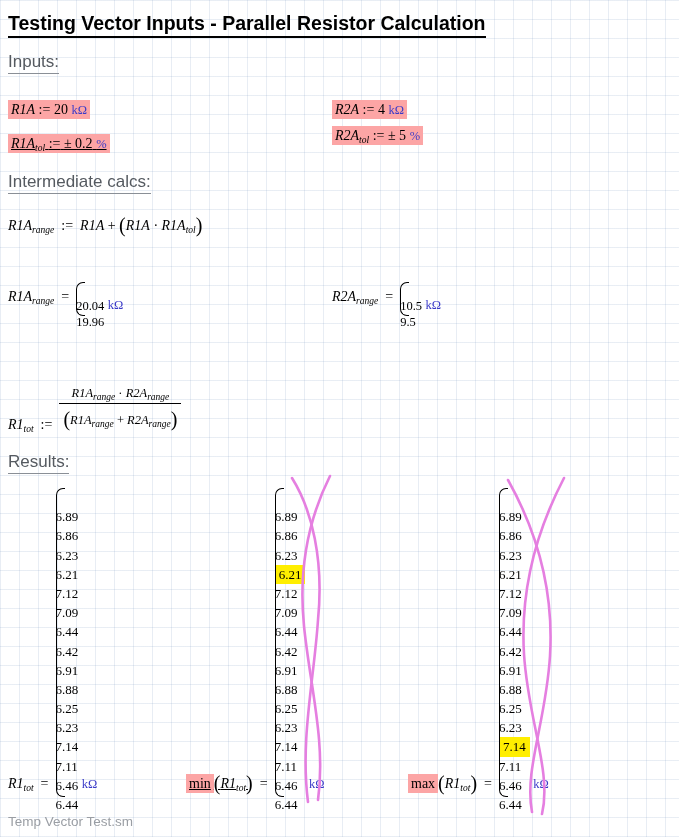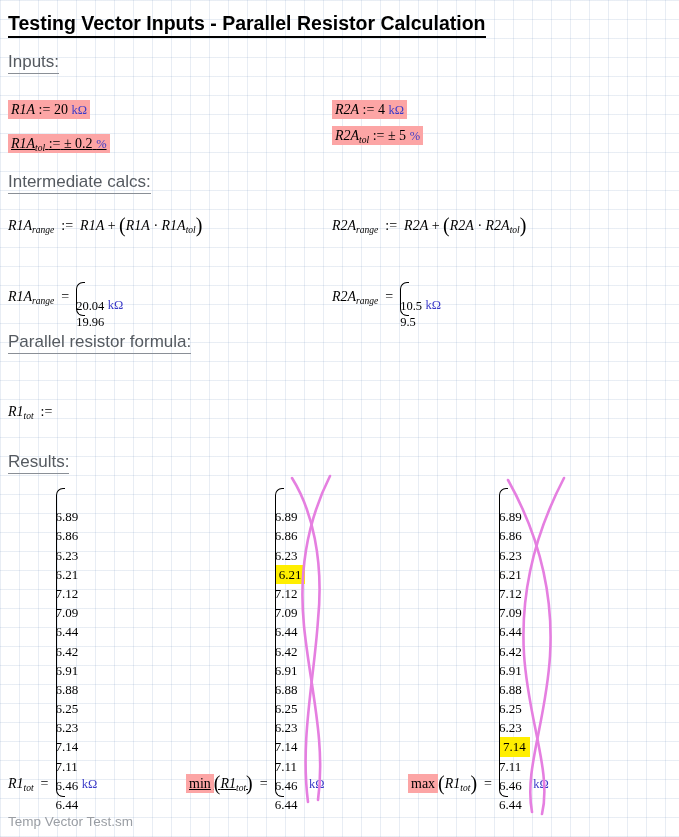--- a/index.html
+++ b/index.html
@@ -189,25 +189,20 @@
   <div class="abs" style="left:8px; top:172px;">
     <span class="section-head">Intermediate calcs:</span>
   </div>
 
   <div class="abs math" style="left:8px; top:212px;">
     <span>R1A<span class="sub">range</span></span>
     <span class="opnorm">&nbsp;:=&nbsp;</span>
     <span>R1A<span class="opnorm">&nbsp;+&nbsp;</span><span class="paren-big">(</span>R1A<span class="opnorm">&nbsp;·&nbsp;</span>R1A<span class="sub">tol</span><span class="paren-big">)</span></span>
   </div>
 
-  <div class="abs math" style="left:332px; top:212px;">
-    <span>R2A<span class="sub">range</span></span>
-    <span class="opnorm">&nbsp;:=&nbsp;</span>
-    <span>R2A<span class="opnorm">&nbsp;+&nbsp;</span><span class="paren-big">(</span>R2A<span class="opnorm">&nbsp;·&nbsp;</span>R2A<span class="sub">tol</span><span class="paren-big">)</span></span>
-  </div>
 
   <div class="abs math" style="left:8px; top:282px;">
     <span><span>R1A</span><span class="sub">range</span></span>
     <span class="opnorm">&nbsp;=&nbsp;</span>
     <span class="vec small-vec" style="height:32px;">
       <span class="brace"></span>
       <span class="vals">
         <div>20.04</div>
         <div>19.96</div>
       </span>
@@ -221,27 +216,28 @@
     <span class="vec small-vec" style="height:32px;">
       <span class="brace"></span>
       <span class="vals">
         <div>10.5</div>
         <div>9.5</div>
       </span>
     </span>
     <span class="unit" style="position:relative; top:8px;">kΩ</span>
   </div>
 
-  <div class="abs" style="left:8px; top:332px;">
-    <span class="section-head">Parallel resistor formula:</span>
-  </div>
 
   <div class="abs math" style="left:8px; top:386px;">
     <span style="position:relative; top:18px;"><span>R1</span><span class="sub">tot</span></span>
     <span class="opnorm" style="position:relative; top:18px;">&nbsp;:=&nbsp;</span>
+    <span class="frac">
+      <span class="num">R1A<span class="sub">range</span><span class="opnorm">&nbsp;·&nbsp;</span>R2A<span class="sub">range</span></span>
+      <span class="den"><span class="paren-big">(</span>R1A<span class="sub">range</span><span class="opnorm">&nbsp;+&nbsp;</span>R2A<span class="sub">range</span><span class="paren-big">)</span></span>
+    </span>
   </div>
 
   <div class="abs" style="left:8px; top:452px;">
     <span class="section-head">Results:</span>
   </div>
 
   <div class="abs math" style="left:8px; top:488px;">
     <span style="position:relative; top:143px; display:inline-block;"><span>R1</span><span class="sub">tot</span></span>
     <span class="opnorm" style="position:relative; top:143px;">&nbsp;=&nbsp;</span>
     <span class="vec" style="height:307px;">

